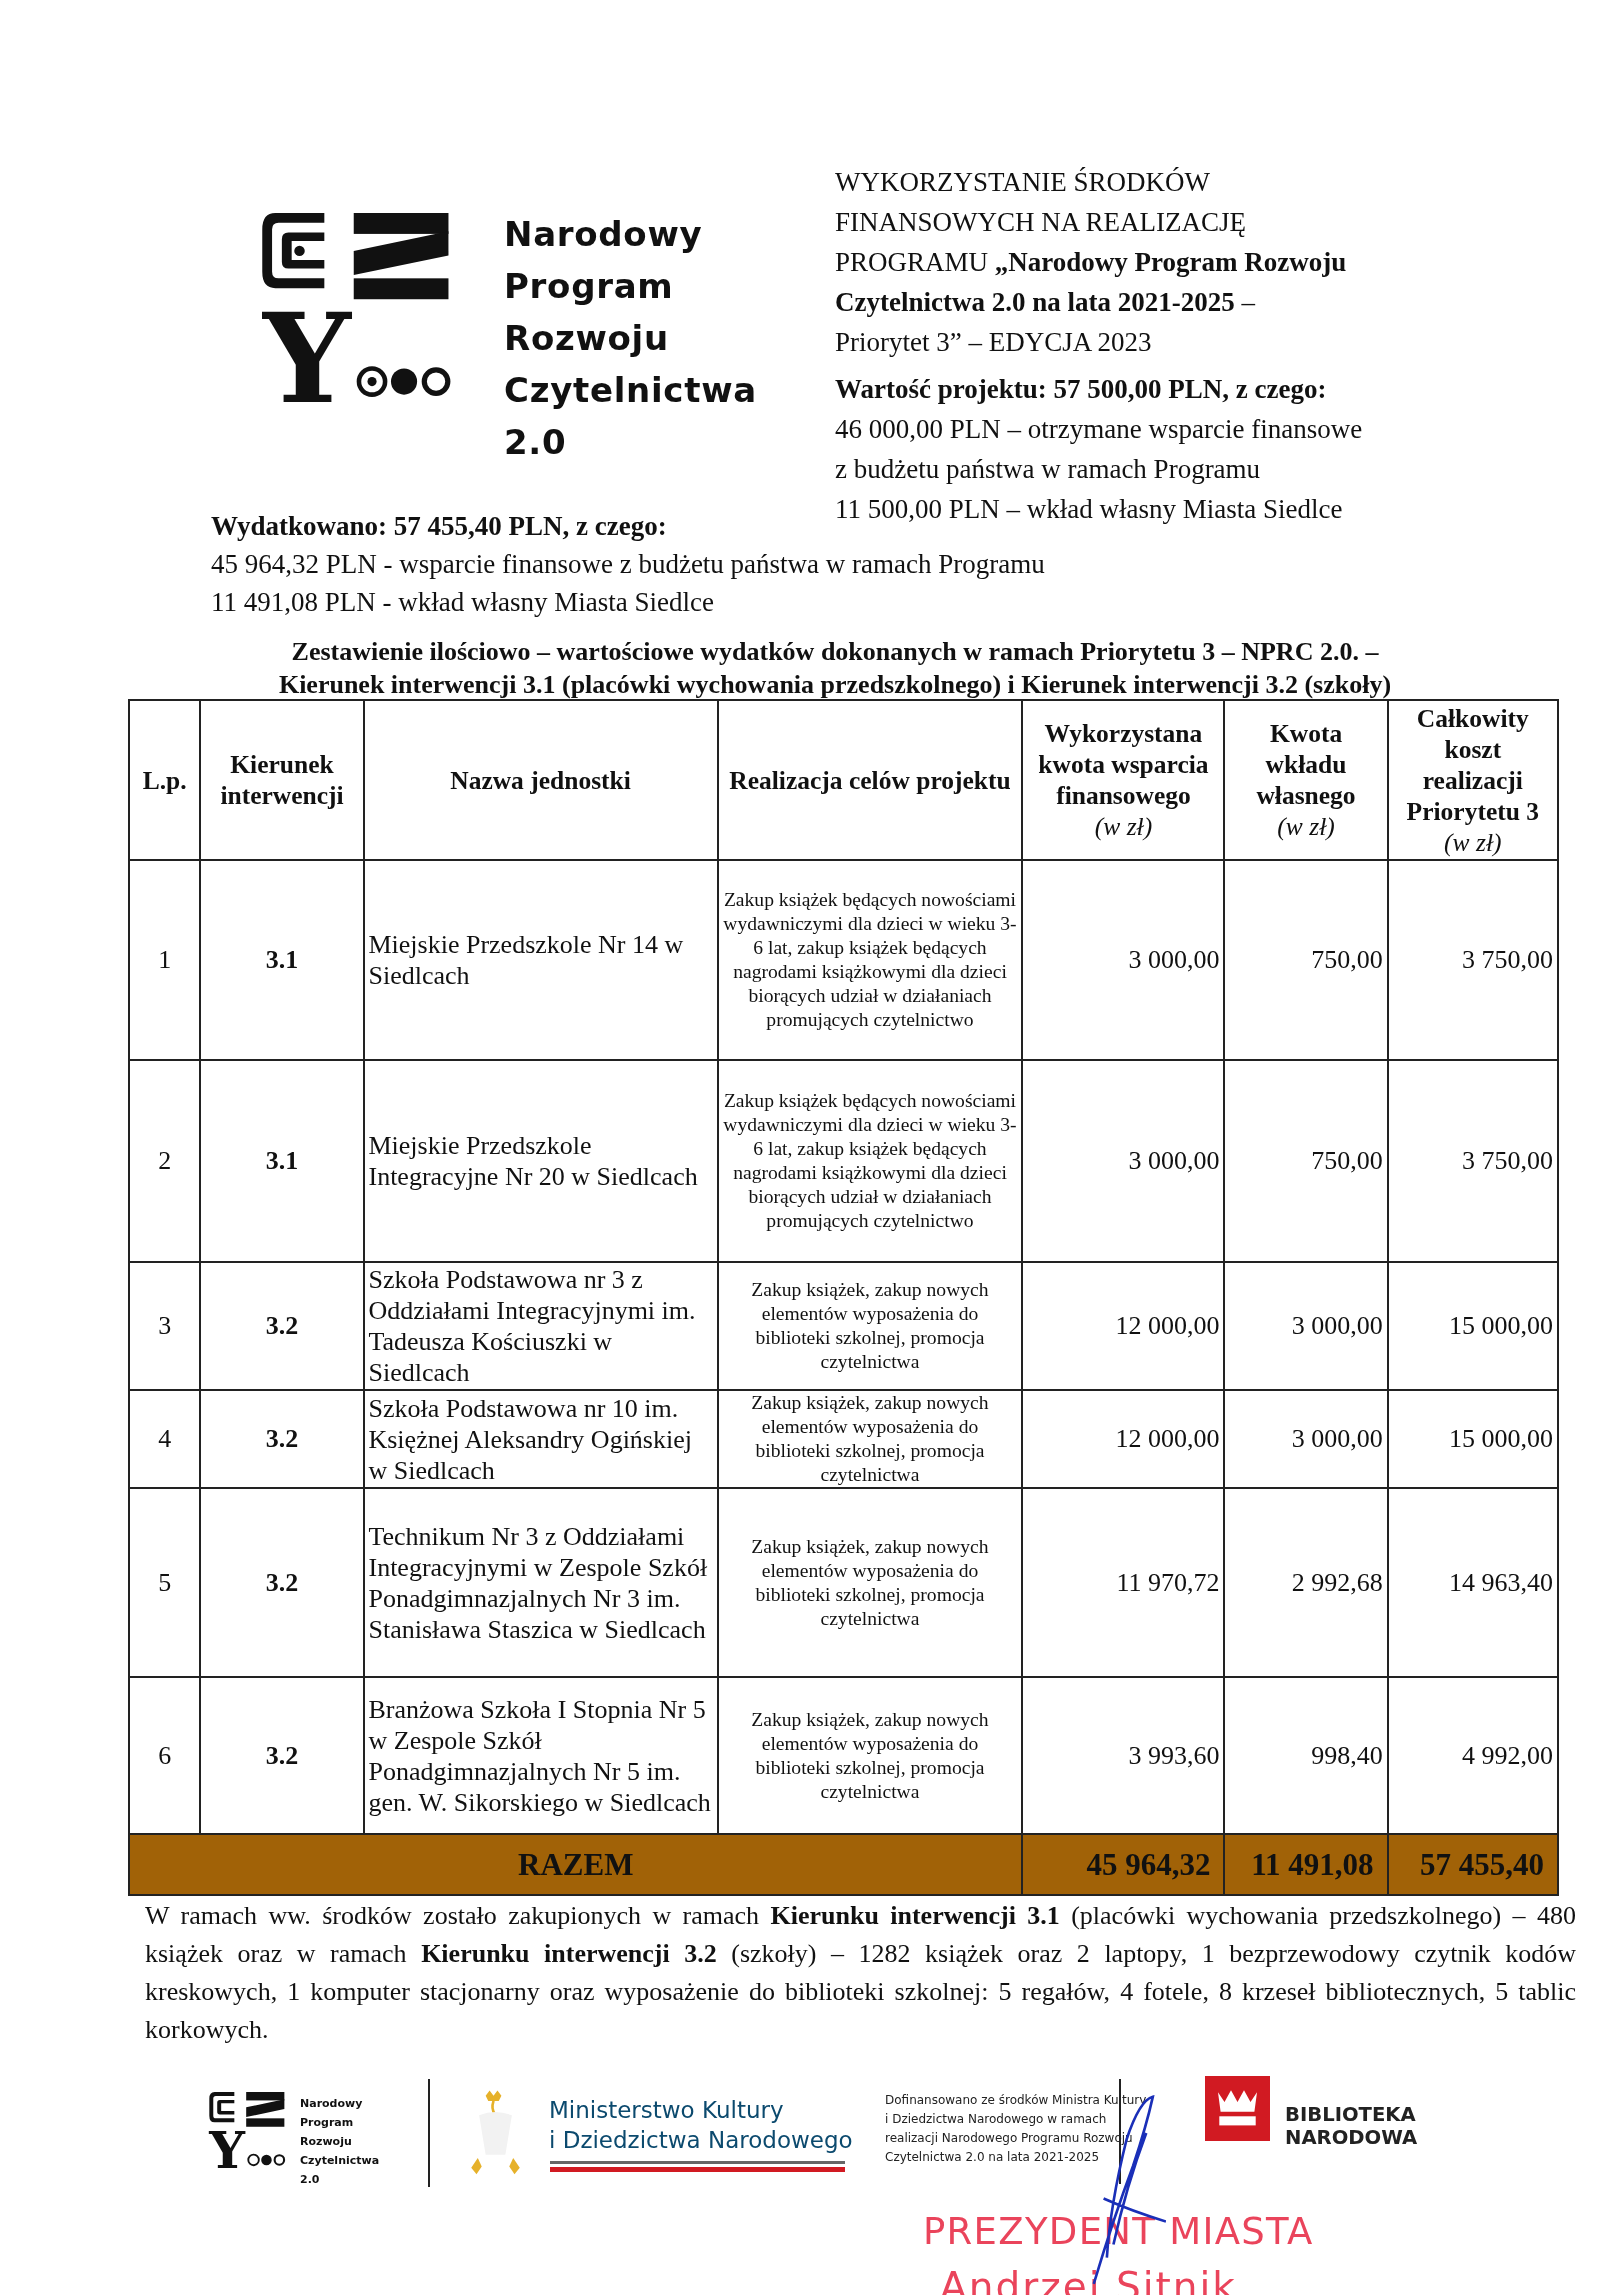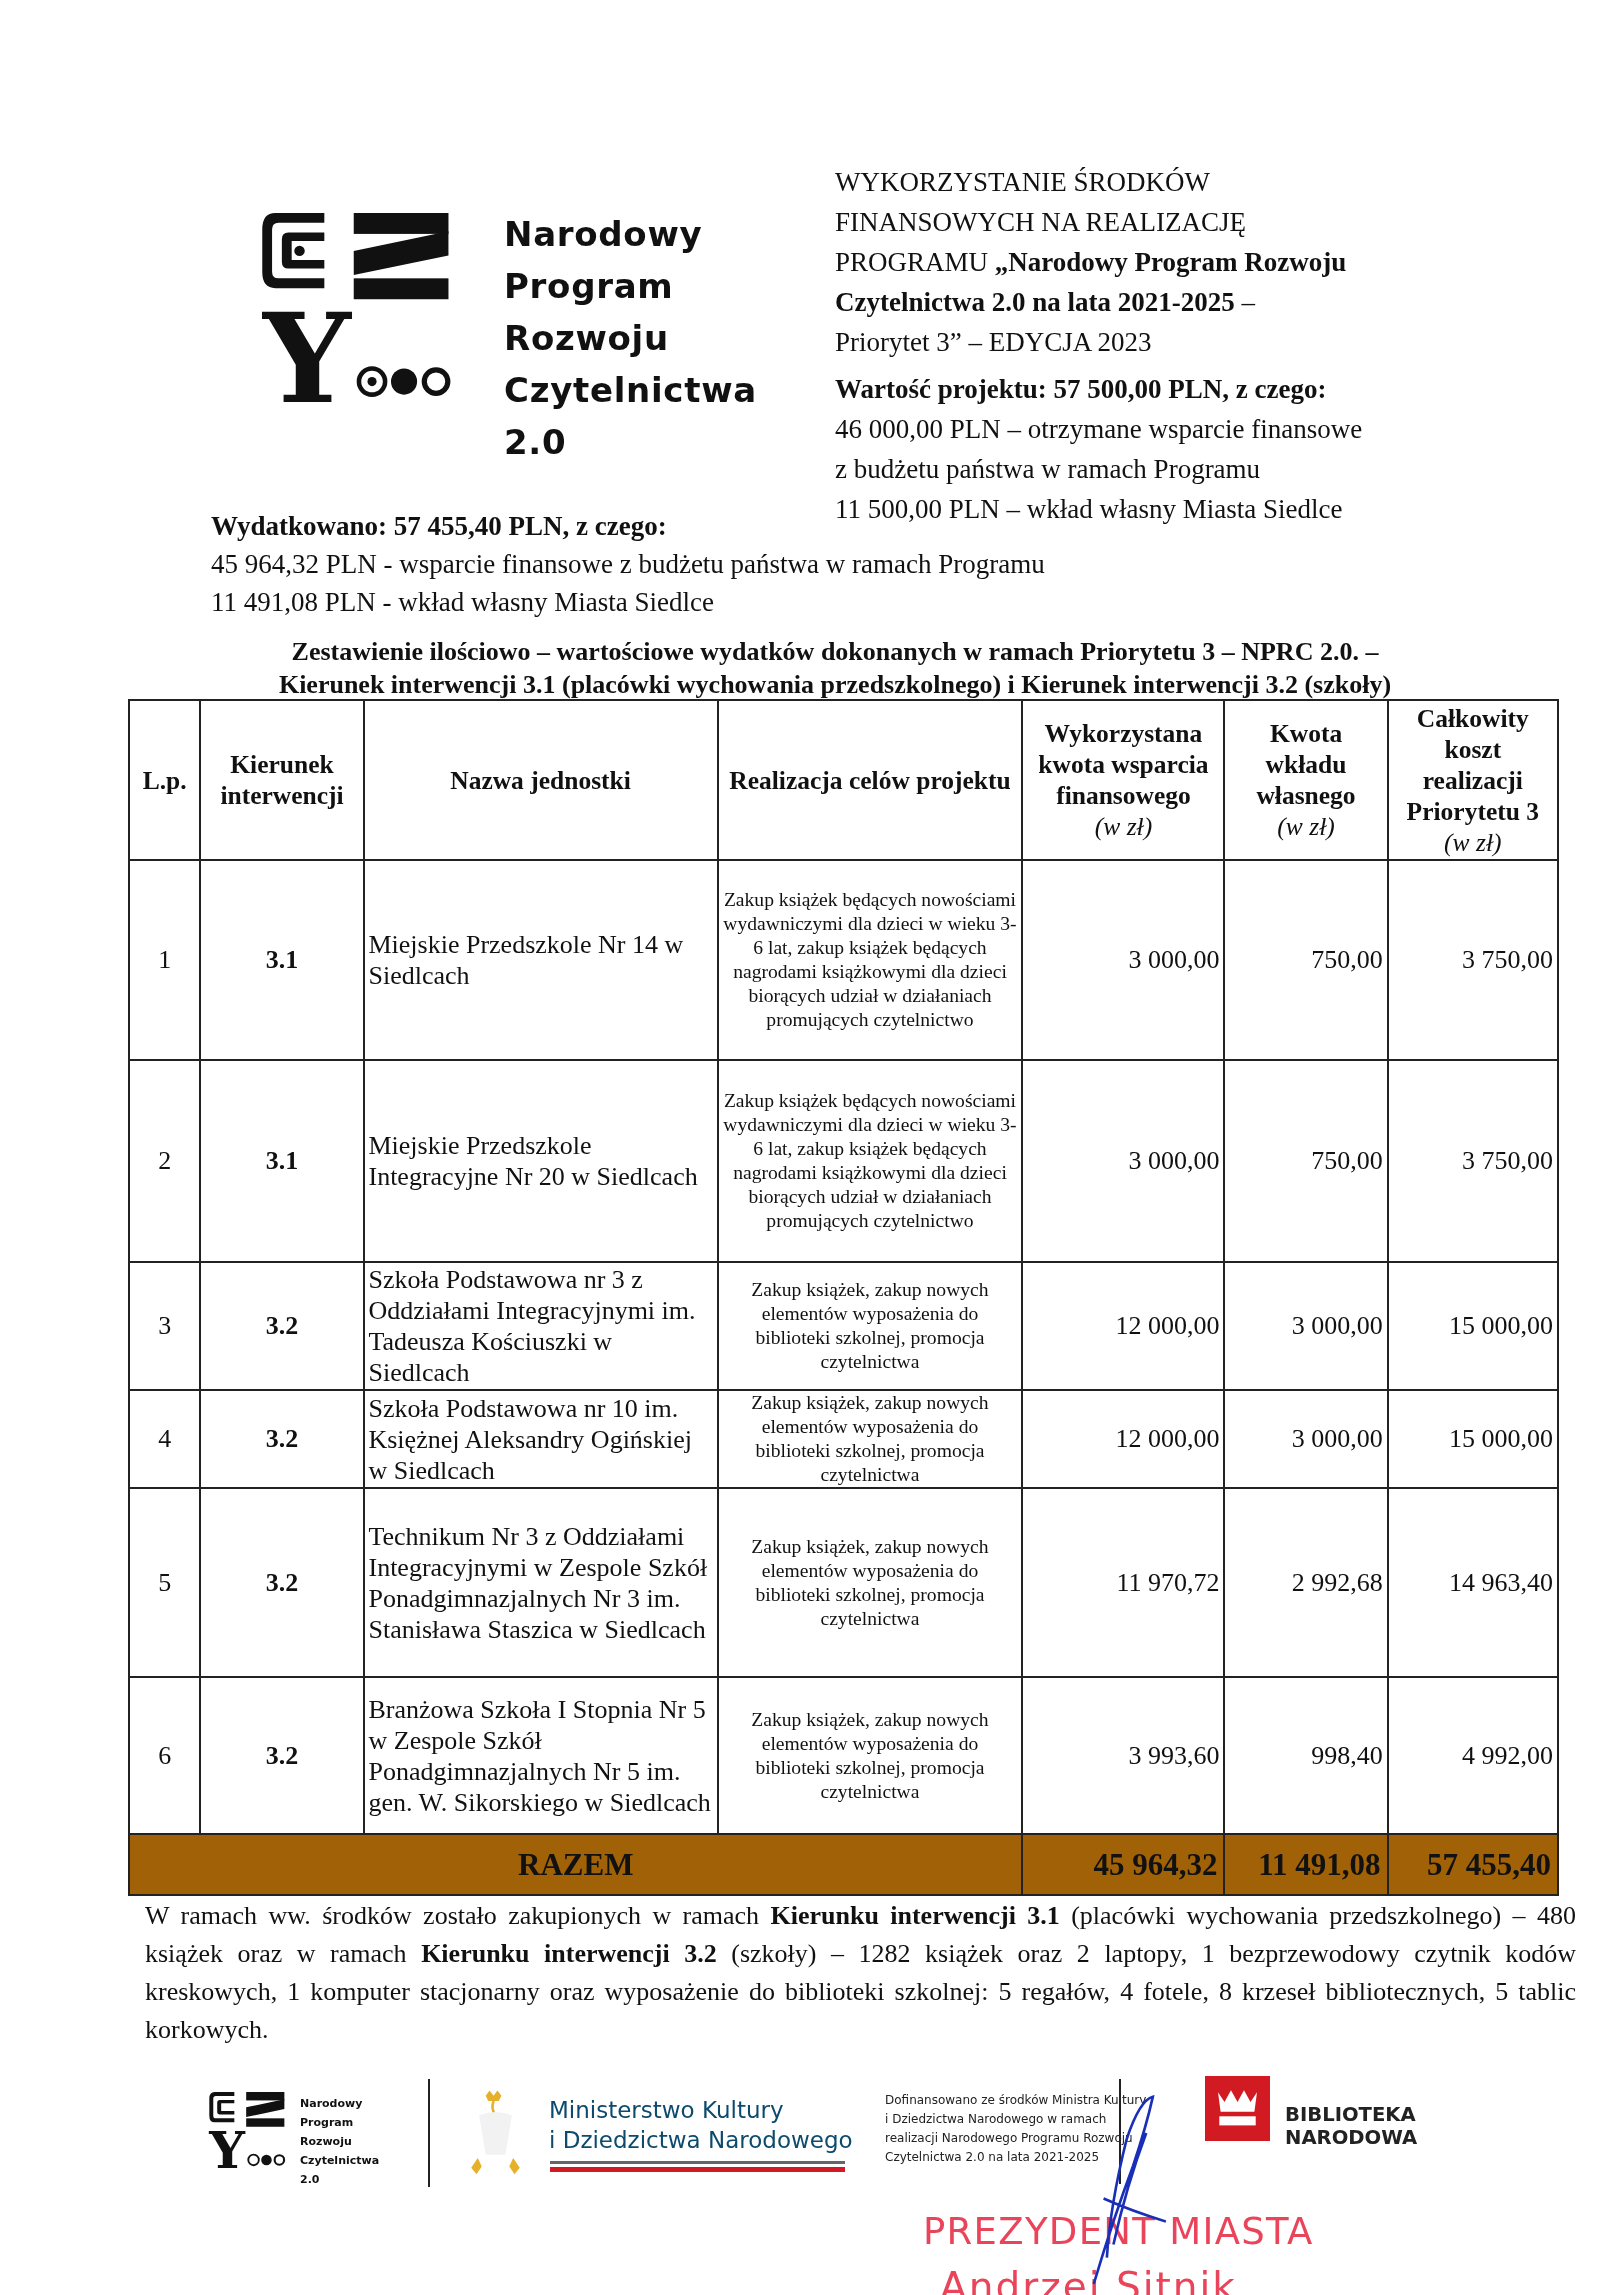--- a/index.html
+++ b/index.html
@@ -35,21 +35,21 @@
   table.main th i { font-weight:normal; }
   .c-lp { width:70px; } .c-ki { width:160px; } .c-nj { width:347px; } .c-rc { width:299px; }
   .c-w1 { width:198px; } .c-w2 { width:160px; } .c-w3 { width:167px; }
   td.lp { text-align:center; font-size:26px; }
   td.ki { text-align:center; font-size:26px; font-weight:bold;margin-top:8px; }
   td.nj { font-size:26px; line-height:31px; padding-left:11.8px; }
   td.rc { text-align:center; font-size:19.6px; line-height:24px; }
   td.num { text-align:right; font-size:26px; padding-right:19.6px; }
   tr.total td { background:#a16207; height:59px; font-weight:bold; font-size:31px; }
   tr.total td.label { text-align:center; }
-  tr.total td.num { padding-right:6px; }
+  tr.total td.num { padding-right:13px; }
 
   
   .summary { position:absolute; left:128px; top:1897px; width:1431px; font-size:26px; line-height:38px;
              text-align:justify;margin-left:17px; }
 
   
   .foot-logo-mark { position:absolute; left:208px; top:2092px; width:79px; height:79px; }
   .foot-logo-text { position:absolute; left:300px; top:2094px; font-family:"DejaVu Sans",sans-serif;
                     font-weight:bold; font-size:11px; line-height:19px; }
   .foot-sep { position:absolute; left:428px; top:2079px; width:2px; height:108px; background:#222; }

